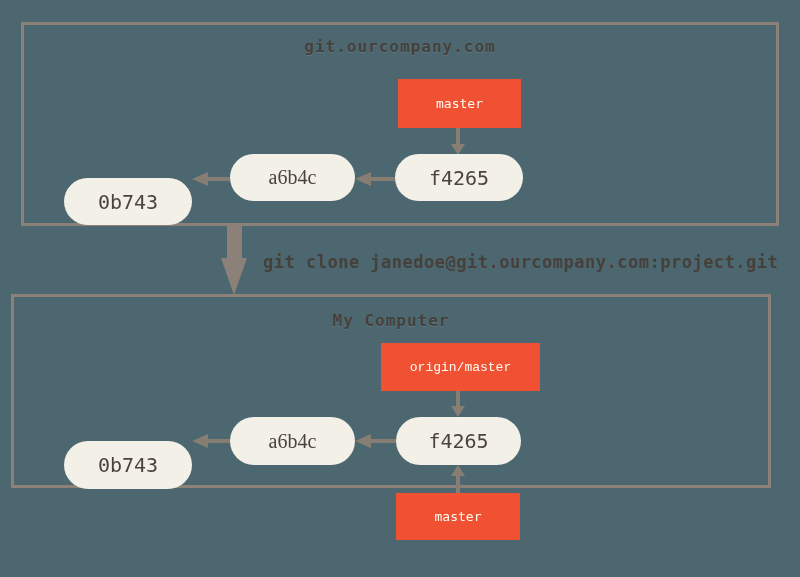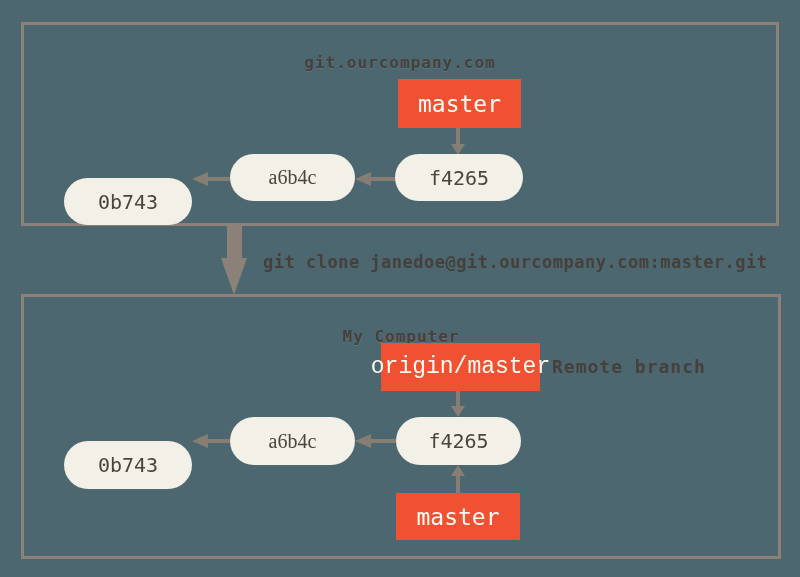--- a/index.html
+++ b/index.html
@@ -11,33 +11,33 @@
   html,body{width:800px;height:577px;}
   body{
     background:var(--background);
     font-family:"DejaVu Sans Mono","Liberation Mono",monospace;
   }
   .canvas{position:relative;width:800px;height:577px;overflow:hidden;background:var(--background);}
 
   
   .machine-box{position:absolute;border:3px solid var(--box-border);}
   .box-remote{left:21px;top:22px;width:758px;height:204px;}
-  .box-local{left:21px;top:294px;width:760px;height:265px;}
+  .box-local{left:11px;top:294px;width:760px;height:194px;}
   .box-title{
     position:absolute;left:0;right:0;text-align:center;
     font-size:16px;font-weight:bold;letter-spacing:1px;
-    color:var(--label-text);text-shadow:0 1px 0 rgba(255,255,255,0.10);margin-top:16px;
+    color:var(--label-text);text-shadow:0 1px 0 rgba(255,255,255,0.10);
   }
   .box-remote .box-title{top:12px;}
   .box-local .box-title{top:14px;}
 
   
   .branch-tag{
     position:absolute;background:var(--branch-fill);color:var(--branch-text);
-    font-size:23px;text-align:left;
+    font-size:13px;text-align:left;
     display:flex;align-items:center;justify-content:center;
   }
   .tag-remote-master{left:398px;top:79px;width:123px;height:49px;}
   .tag-origin-master{left:381px;top:343px;width:159px;height:48px;font-family:Liberation Mono, monospace;}
   .tag-local-master{left:396px;top:493px;width:124px;height:47px;}
 
   
   .commit-node{
     position:absolute;background:var(--node-fill);color:var(--node-text);
     border-radius:24px;font-size:20px;text-align:center;
@@ -121,28 +121,27 @@
     <div class="head"></div>
     <div class="shaft"></div>
   </div>
   <div class="h-arrow ha2">
     <div class="head"></div>
     <div class="shaft"></div>
   </div>
 
   <div class="clone-shaft"></div>
   <div class="clone-head"></div>
-  <div class="clone-command">git clone janedoe@git.ourcompany.com:master.git</div>
+  <div class="clone-command">git clone janedoe@git.ourcompany.com:project.git</div>
 
   <div class="machine-box box-local">
     <div class="box-title">My Computer</div>
   </div>
 
   <div class="branch-tag tag-origin-master">origin/master</div>
-  <div class="side-caption cap-remote">Remote branch</div>
 
   <div class="v-shaft vs2"></div>
   <div class="v-head-down vh2"></div>
 
   <div class="commit-node row-local c1">0b743</div>
   <div class="commit-node row-local c2">a6b4c</div>
   <div class="commit-node row-local c3l">f4265</div>
 
   <div class="h-arrow ha3">
     <div class="head"></div>

